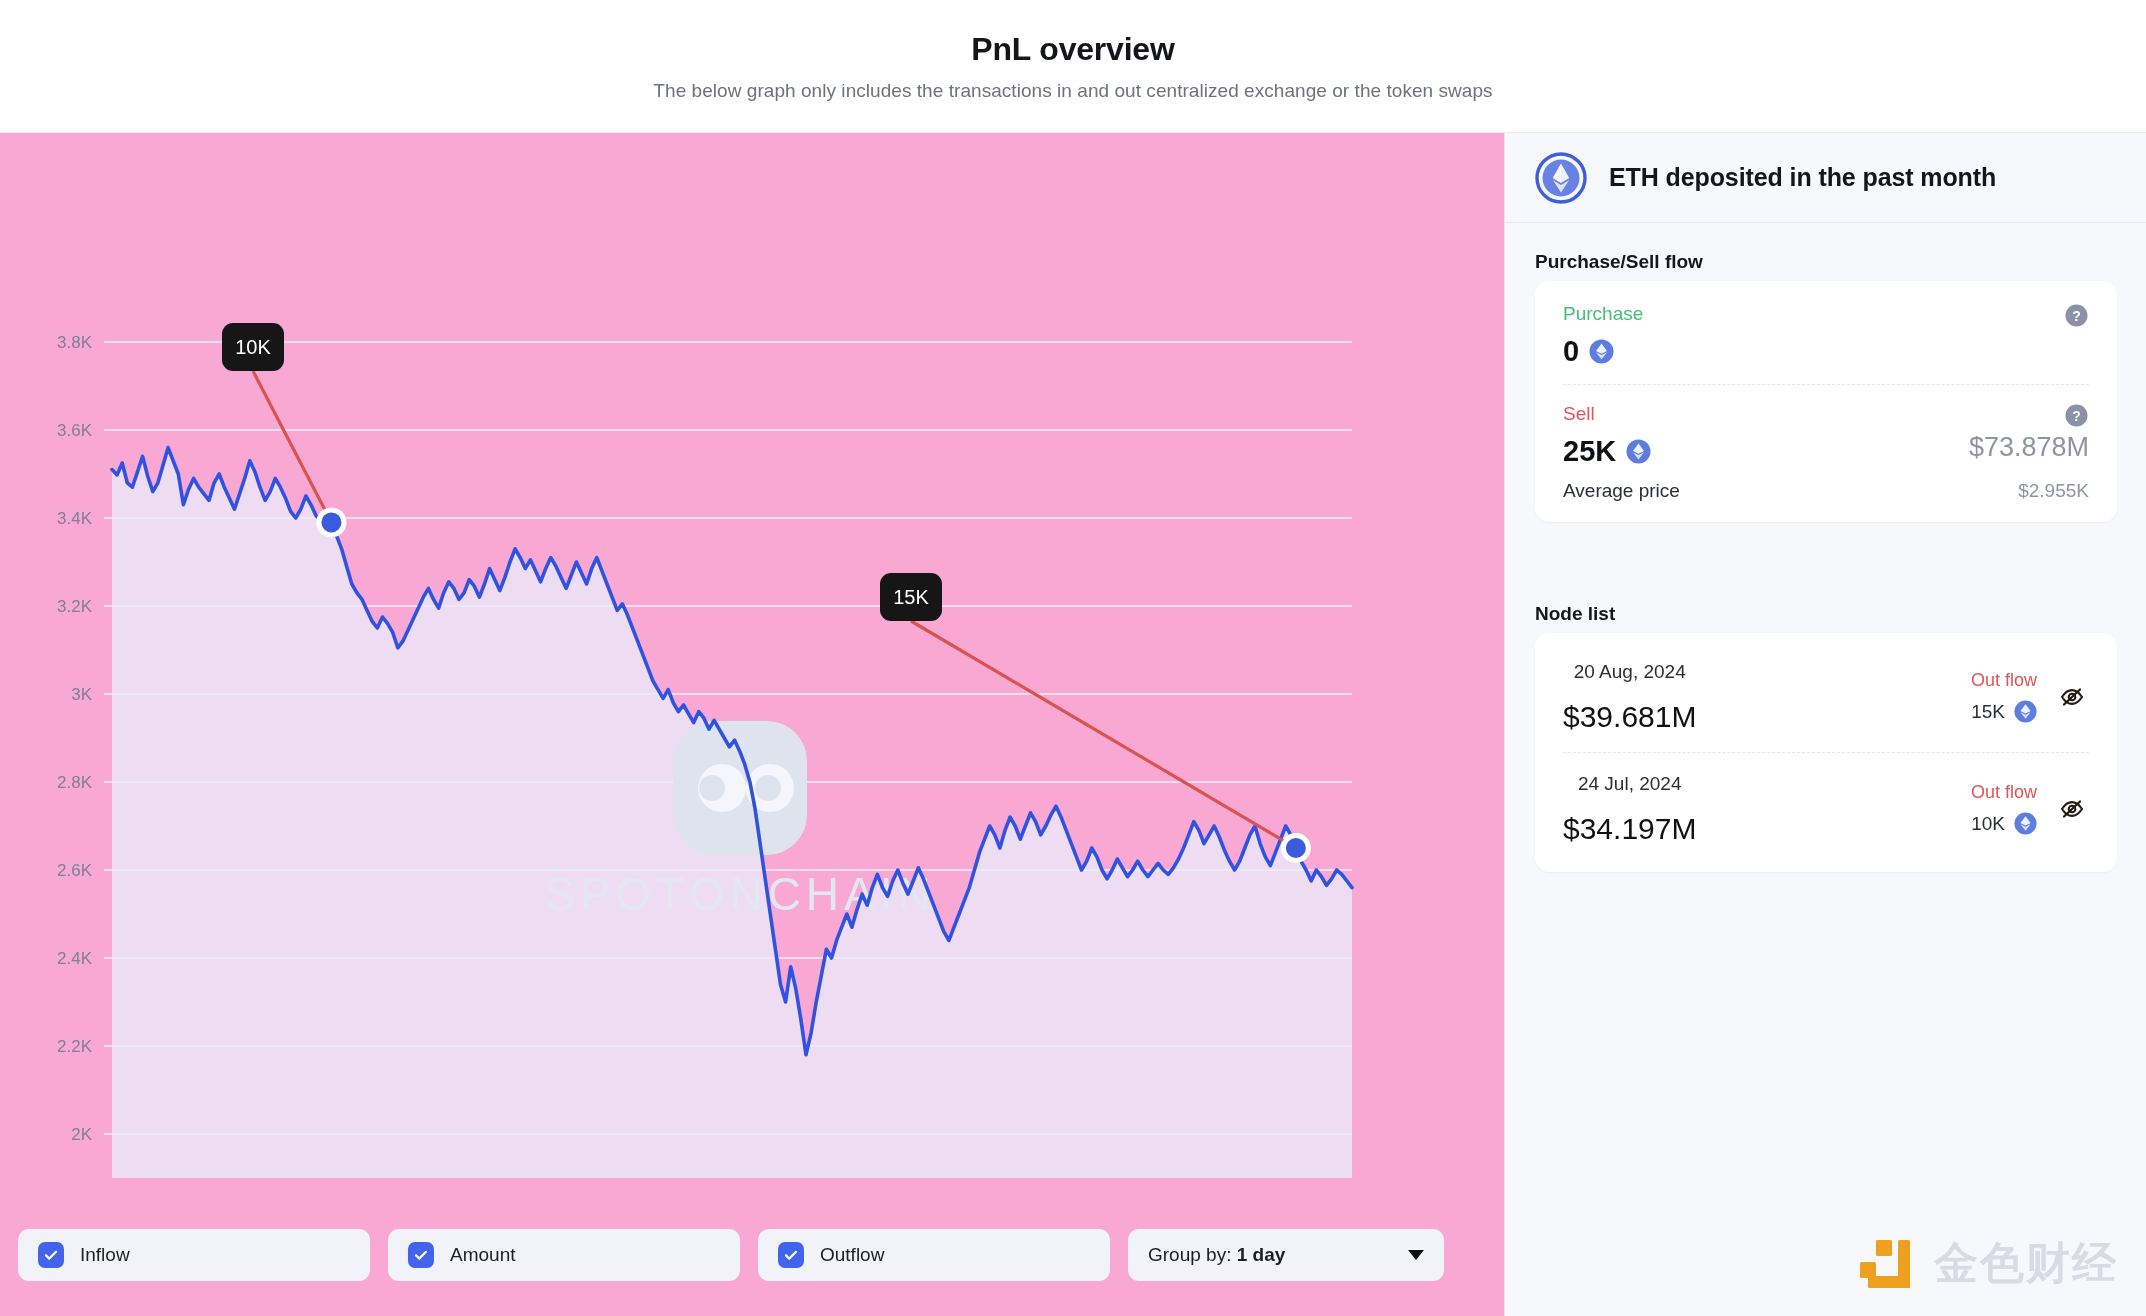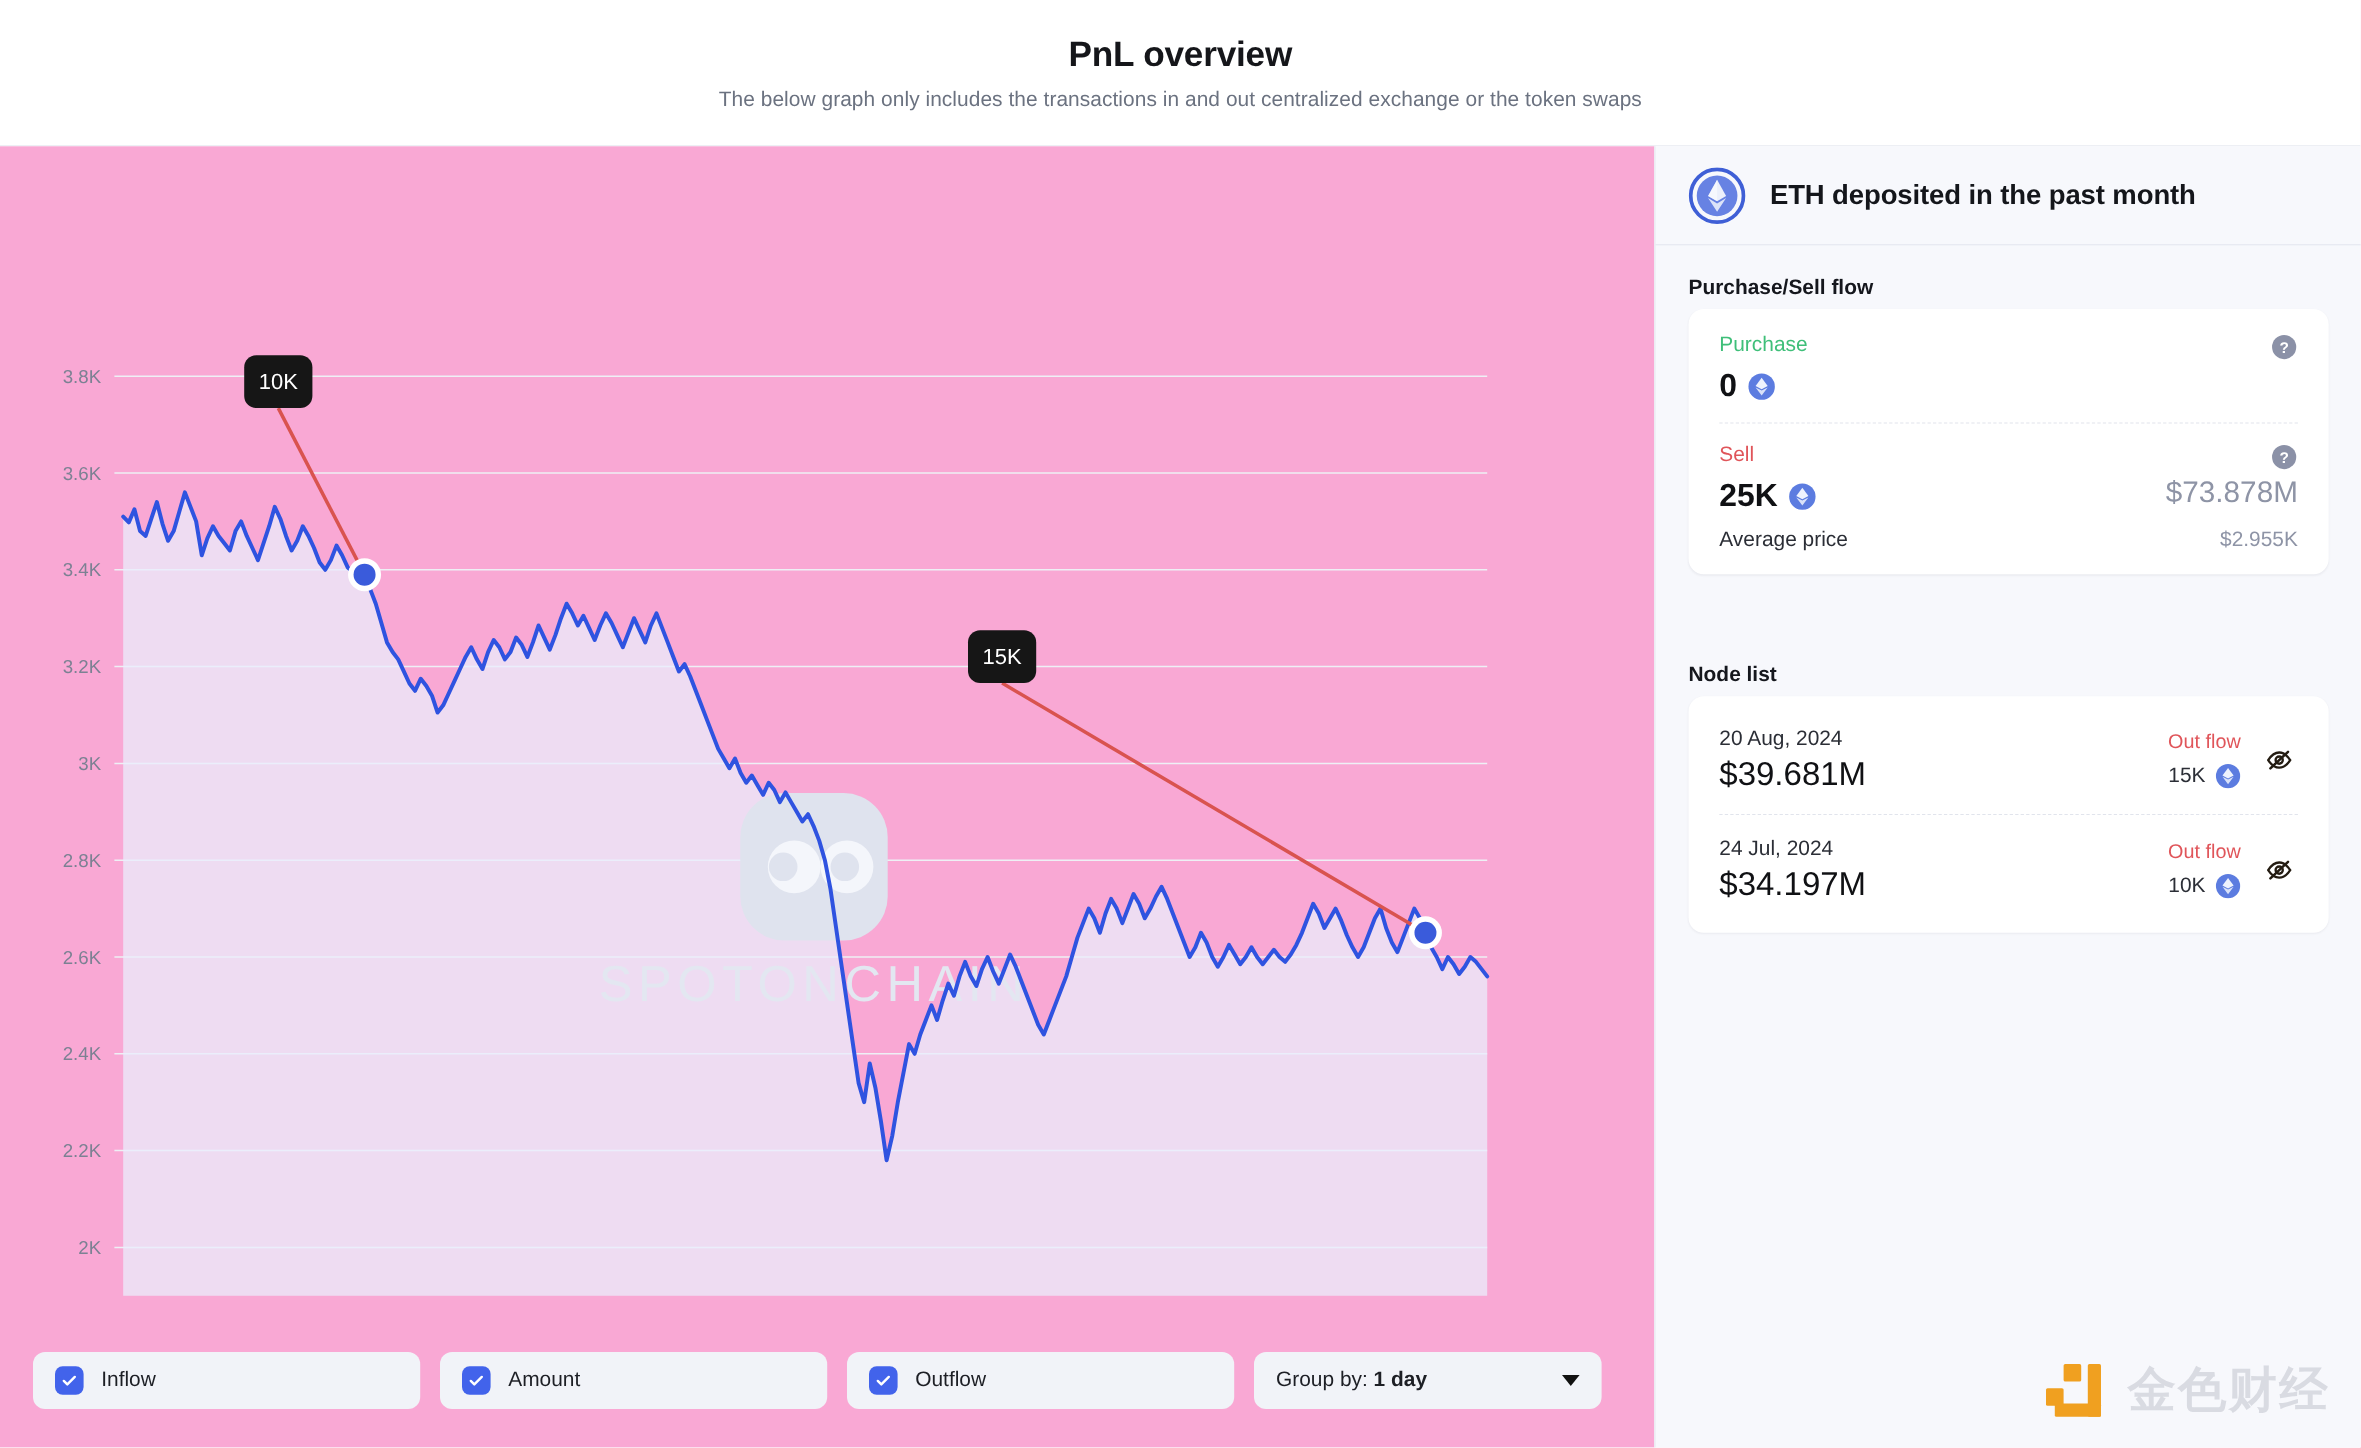--- a/index.html
+++ b/index.html
@@ -50,21 +50,21 @@
   
   .anno-badge-rect { fill:#161616; }
   .anno-badge-text { fill:#ffffff; font-size:20px; font-family:"Liberation Sans", sans-serif; text-anchor:middle; }
   .anno-line { stroke:#d9534f; stroke-width:3.2; }
   .anno-dot-outer { fill:#ffffff; }
   .anno-dot-inner { fill:#3a5bdb; }
 
   
   .controls {
     position:absolute; left:0; top:1060px; width:1504px; height:123px;
-    display:flex; align-items:center; gap:18px; padding-left:30px;
+    display:flex; align-items:center; gap:18px; padding-left:18px;
   }
   .ctl {
     height:52px; background:#f1f3f8; border-radius:11px;
     display:flex; align-items:center; padding:0 20px;
     font-size:19px; color:#1d1f25;
   }
   .ctl-check { width:352px; gap:16px; cursor:pointer; }
   .ctl-group { width:316px; justify-content:space-between; cursor:pointer; }
   .cbox {
     width:26px; height:26px; border-radius:7px; background:#4263eb;
@@ -103,21 +103,21 @@
   .avg-row { display:flex; align-items:center; justify-content:space-between; margin-top:14px; }
   .avg-label { font-size:19px; color:#2b2e36; }
   .avg-val { font-size:19px; color:#8e94a6; }
   .qmark { width:25px;height:25px;flex:0 0 auto; }
   .eth-mini { width:25px;height:25px;flex:0 0 auto; }
   .eth-mini-sm { width:23px;height:23px;flex:0 0 auto; }
   .dash-sep { height:1px; border-top:1px dashed #e1e4ec; margin:18px 0 0 0; }
 
   
   .node-row { display:flex; align-items:center; justify-content:space-between; padding:4px 0; }
-  .node-left { display:flex; flex-direction:column; gap:7px; }
+  .node-left { display:flex; flex-direction:column; gap:19px;align-items:center; }
   .node-date { font-size:19px; color:#2b2e36; }
   .node-usd { font-size:30px; font-weight:400; color:#101114; line-height:1; }
   .node-right { display:flex; align-items:center; gap:18px; }
   .node-right-col { display:flex; flex-direction:column; align-items:flex-end; gap:9px; }
   .node-flow { font-size:18px; color:#e0555a; }
   .node-amt { display:flex; align-items:center; gap:9px; font-size:19px; color:#2b2e36; }
   .eye-btn { width:34px;height:34px; display:flex;align-items:center;justify-content:center; cursor:pointer; }
 
   
   .jinse { position:absolute; right:28px; bottom:22px; display:flex; align-items:center; gap:18px; }

